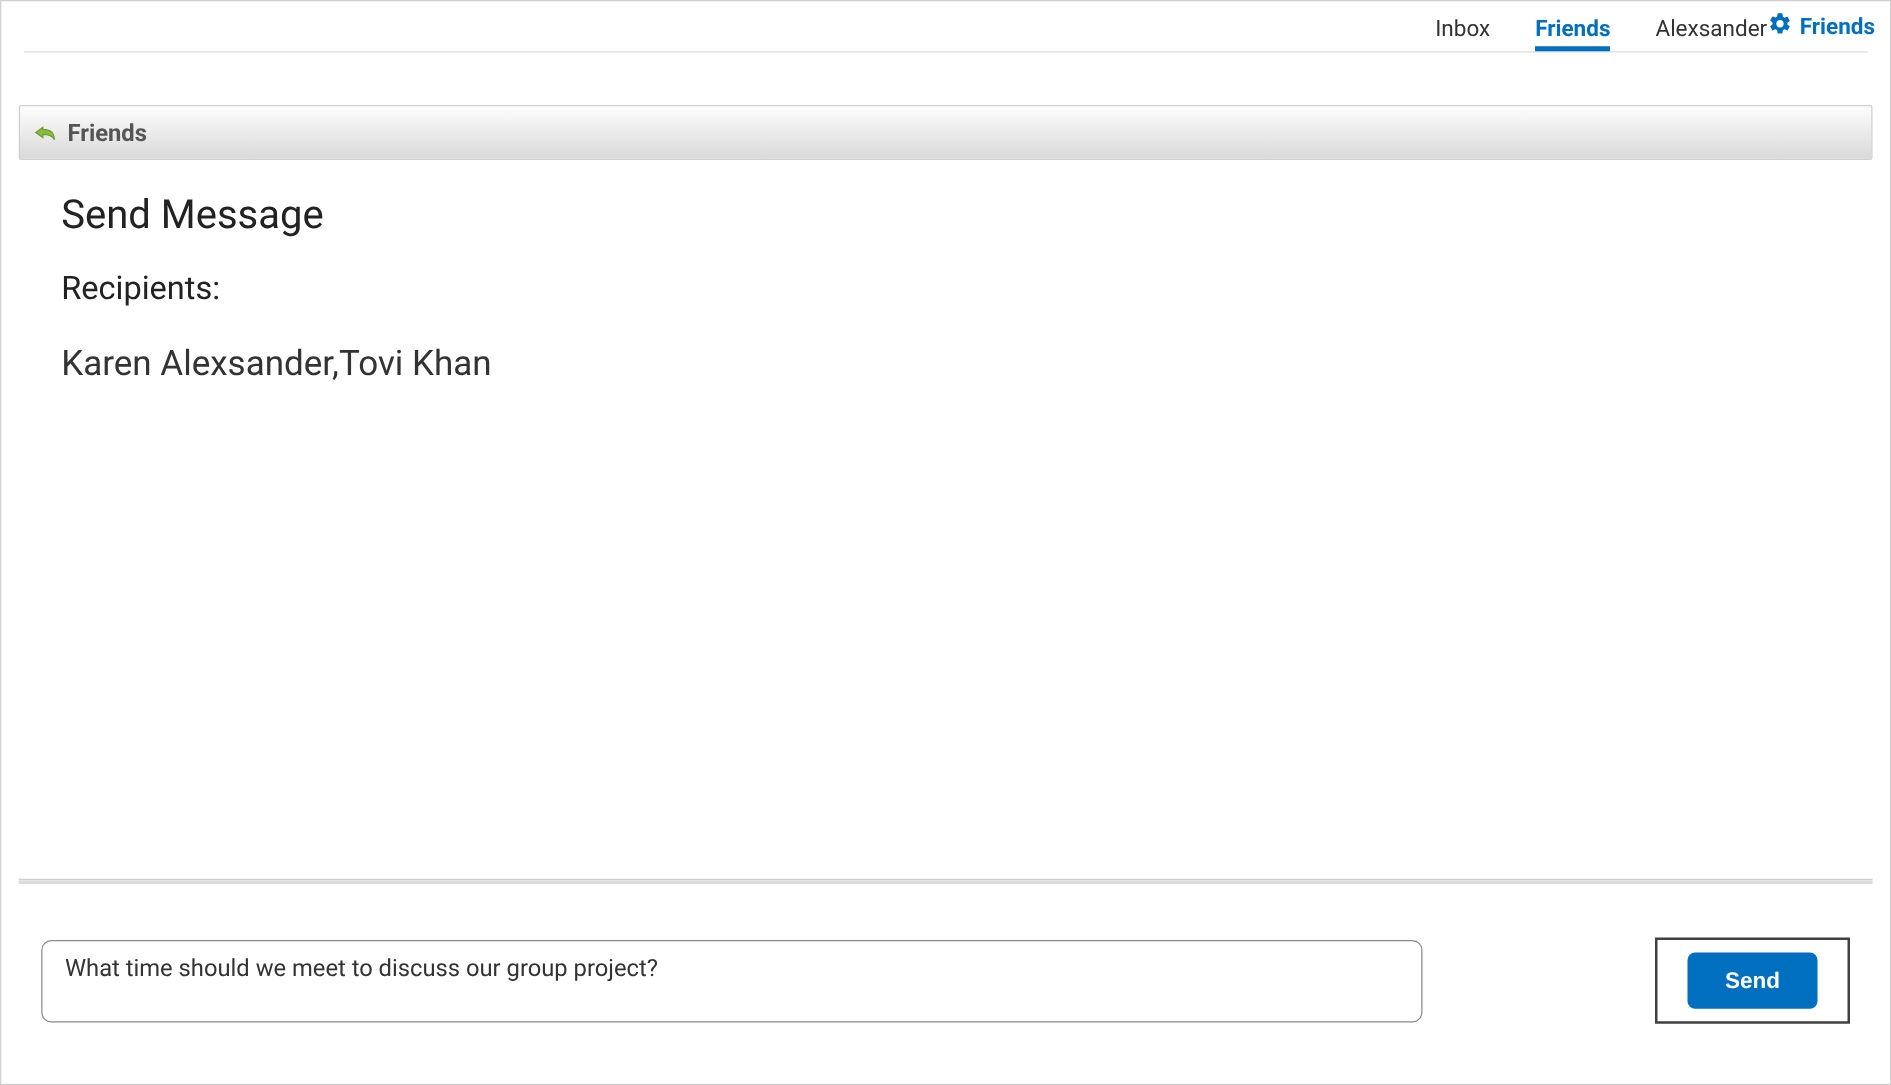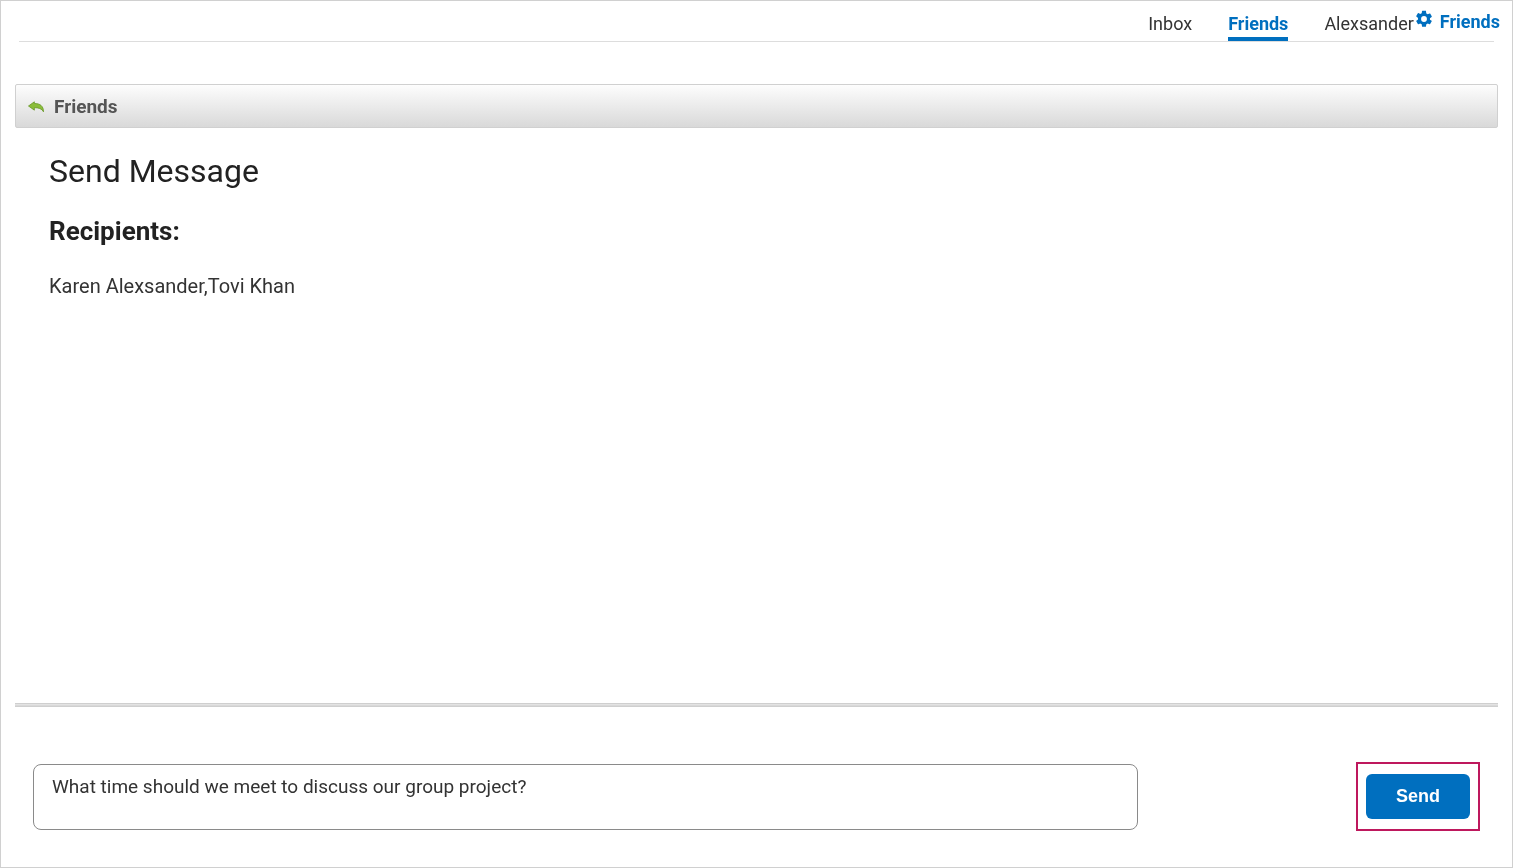--- a/index.html
+++ b/index.html
@@ -87,43 +87,43 @@
       padding: 24px 34px 0 48px;
     }
     .page-title {
       font-size: 32px;
       font-weight: 400;
       color: #222;
       margin-bottom: 26px;
     }
     .recipients-label {
       font-size: 26px;
-      font-weight: 700;
+      font-weight: 400;
       color: #222;
       margin-bottom: 28px;
     }
     .recipients-value {
-      font-size: 20px;
+      font-size: 28px;
       color: #333;
     }
     .hr-sep {
       position: absolute;
       left: 14px;
       right: 14px;
       bottom: 160px;
       height: 4px;
       background: linear-gradient(to bottom, #e8e8e8, #d4d4d4);
       border-top: 1px solid #cfcfcf;
       border-bottom: 1px solid #cfcfcf;
     }
     .compose-row {
       position: absolute;
       left: 32px;
       right: 32px;
-      bottom: 36px;
+      bottom: 48px;
       display: flex;
       align-items: center;
       gap: 18px;
     }
     .message-input {
       flex: 0 0 1105px;
       height: 66px;
       border: 1px solid #8a8a8a;
       border-radius: 8px;
       padding: 10px 18px;
@@ -132,22 +132,22 @@
       resize: none;
       outline: none;
       color: #333;
     }
     .send-wrap {
       flex: 1;
       display: flex;
       justify-content: flex-end;
     }
     .send-highlight {
-      border: 2px solid #be185d;
-      padding: 10px 8px;
+      border: 2px solid #404040;
+      padding: 10px 24px;
       display: inline-flex;
     }
     .send-button {
       background: #006fbf;
       color: #fff;
       border: none;
       border-radius: 6px;
       font-size: 18px;
       font-weight: 700;
       padding: 12px 30px;

